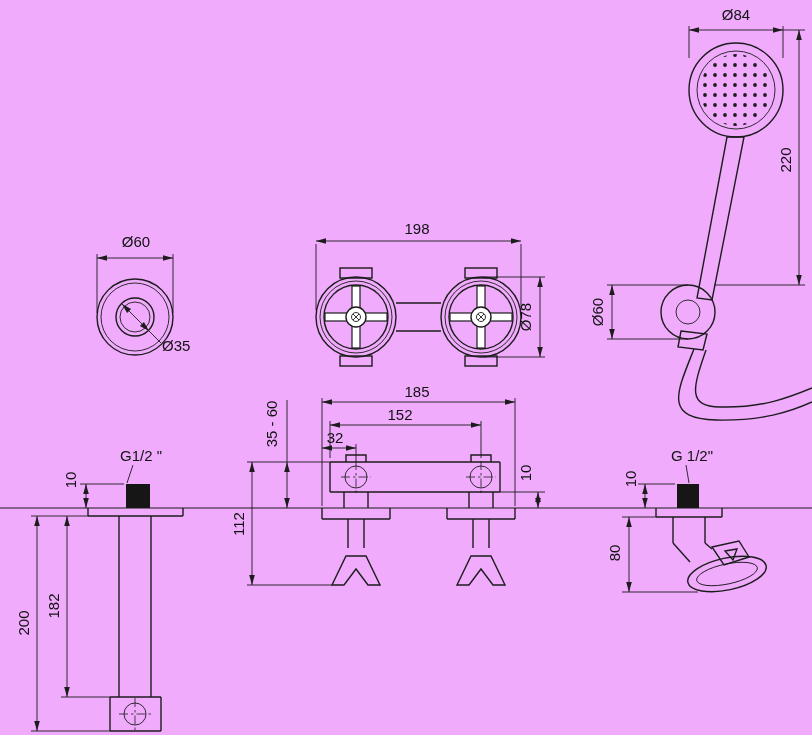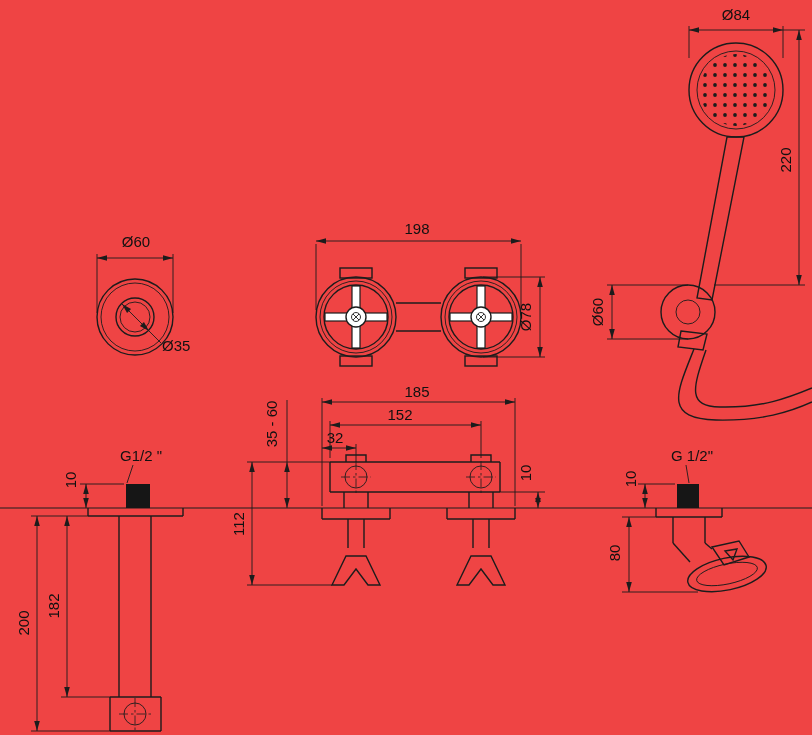--- a/index.html
+++ b/index.html
@@ -1,16 +1,16 @@
 <!DOCTYPE html>
 <html><head>
 <meta charset="utf-8">
 <style>
   html,body{margin:0;padding:0;background:#fff}
-  .stage{position:relative;width:812px;height:735px;background:#ef4444;
+  .stage{position:relative;width:812px;height:735px;background:#f0abfc;
          font-family:"Liberation Sans","DejaVu Sans",sans-serif}
   svg{display:block}
   .obj{fill:none;stroke:#1c1c1c;stroke-width:1.4;stroke-linecap:butt;stroke-linejoin:miter}
   .obj2{fill:none;stroke:#1c1c1c;stroke-width:1.1}
   .thin{fill:none;stroke:#1c1c1c;stroke-width:0.9}
   .dim{fill:none;stroke:#1c1c1c;stroke-width:0.9}
   .cl{fill:none;stroke:#1c1c1c;stroke-width:0.8;stroke-dasharray:9 3 2.5 3}
   .bar{fill:#fff;stroke:#1c1c1c;stroke-width:1.2}
   .hub{fill:#fff;stroke:#1c1c1c;stroke-width:1.4}
   .fillb{fill:#161616;stroke:none}

